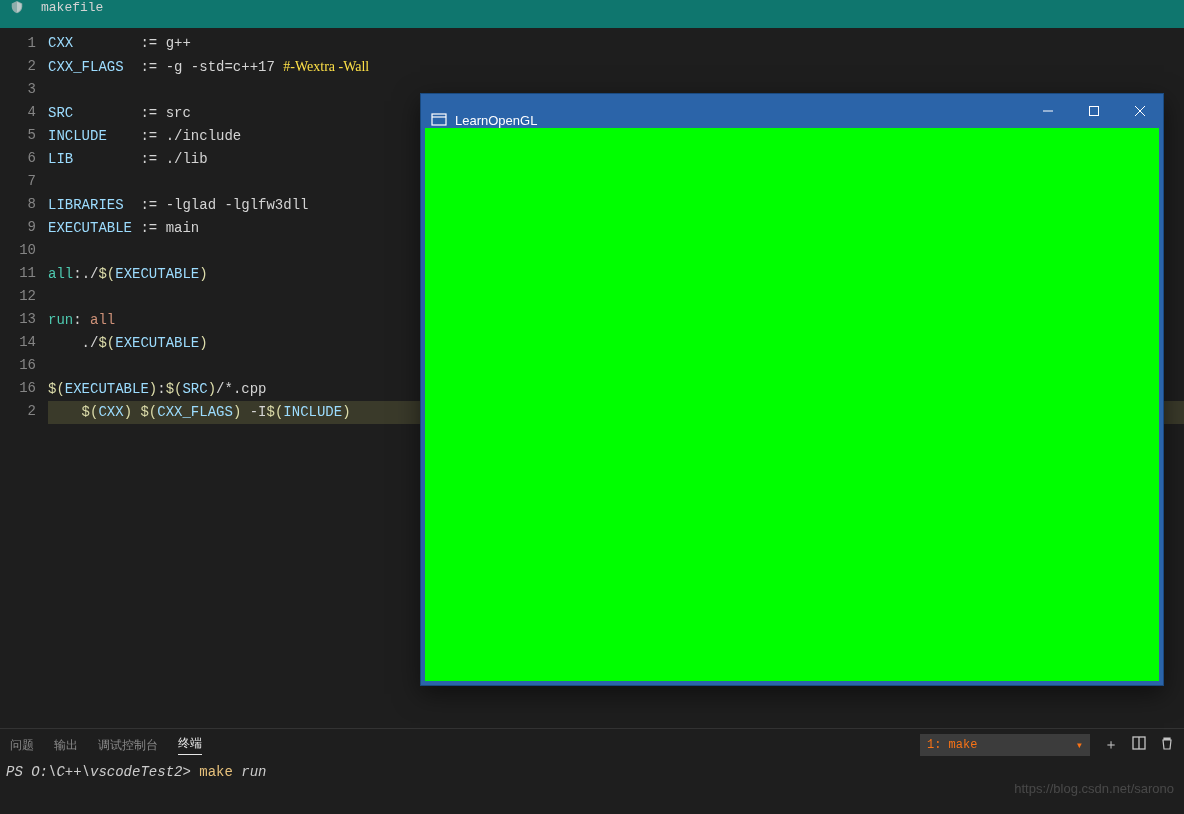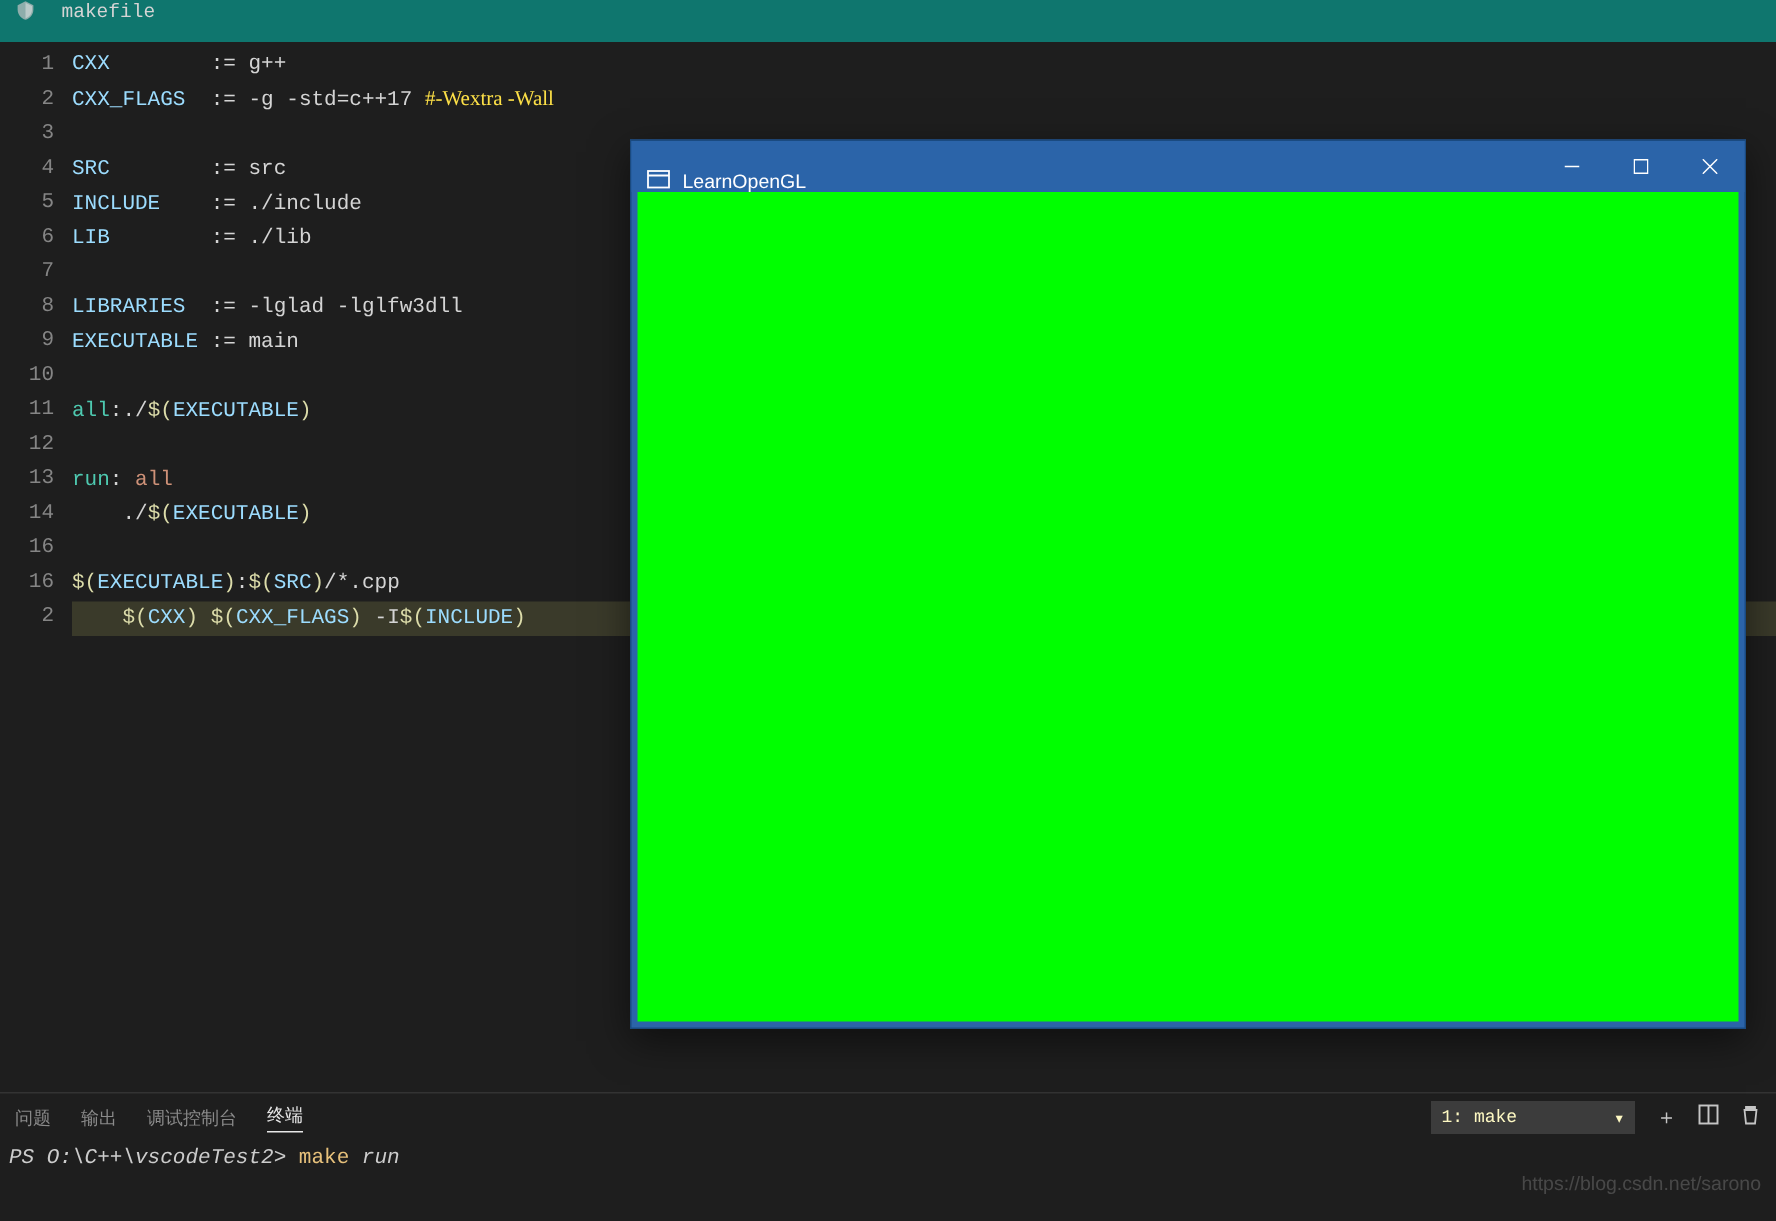--- a/index.html
+++ b/index.html
@@ -77,24 +77,24 @@
 .panel-tab.active { color: #e7e7e7; border-bottom: 1px solid #e7e7e7; padding-bottom: 2px; }
 .panel-right {
   margin-left: auto;
   display: flex;
   align-items: center;
   gap: 14px;
 }
 .term-select {
   background: #3c3c3c;
   border: 1px solid #3c3c3c;
-  color: #fef9c3;
+  color: #f97316;
   font-size: 12px;
   padding: 2px 6px;
-  width: 136px;
+  width: 170px;
   height: 22px;
   display: flex;
   align-items: center;
   justify-content: space-between;
 }
 .panel-icon { color: #c5c5c5; cursor: pointer; font-size: 14px; }
 .terminal {
   padding: 2px 6px;
   font-size: 14px;
   line-height: 19px;

